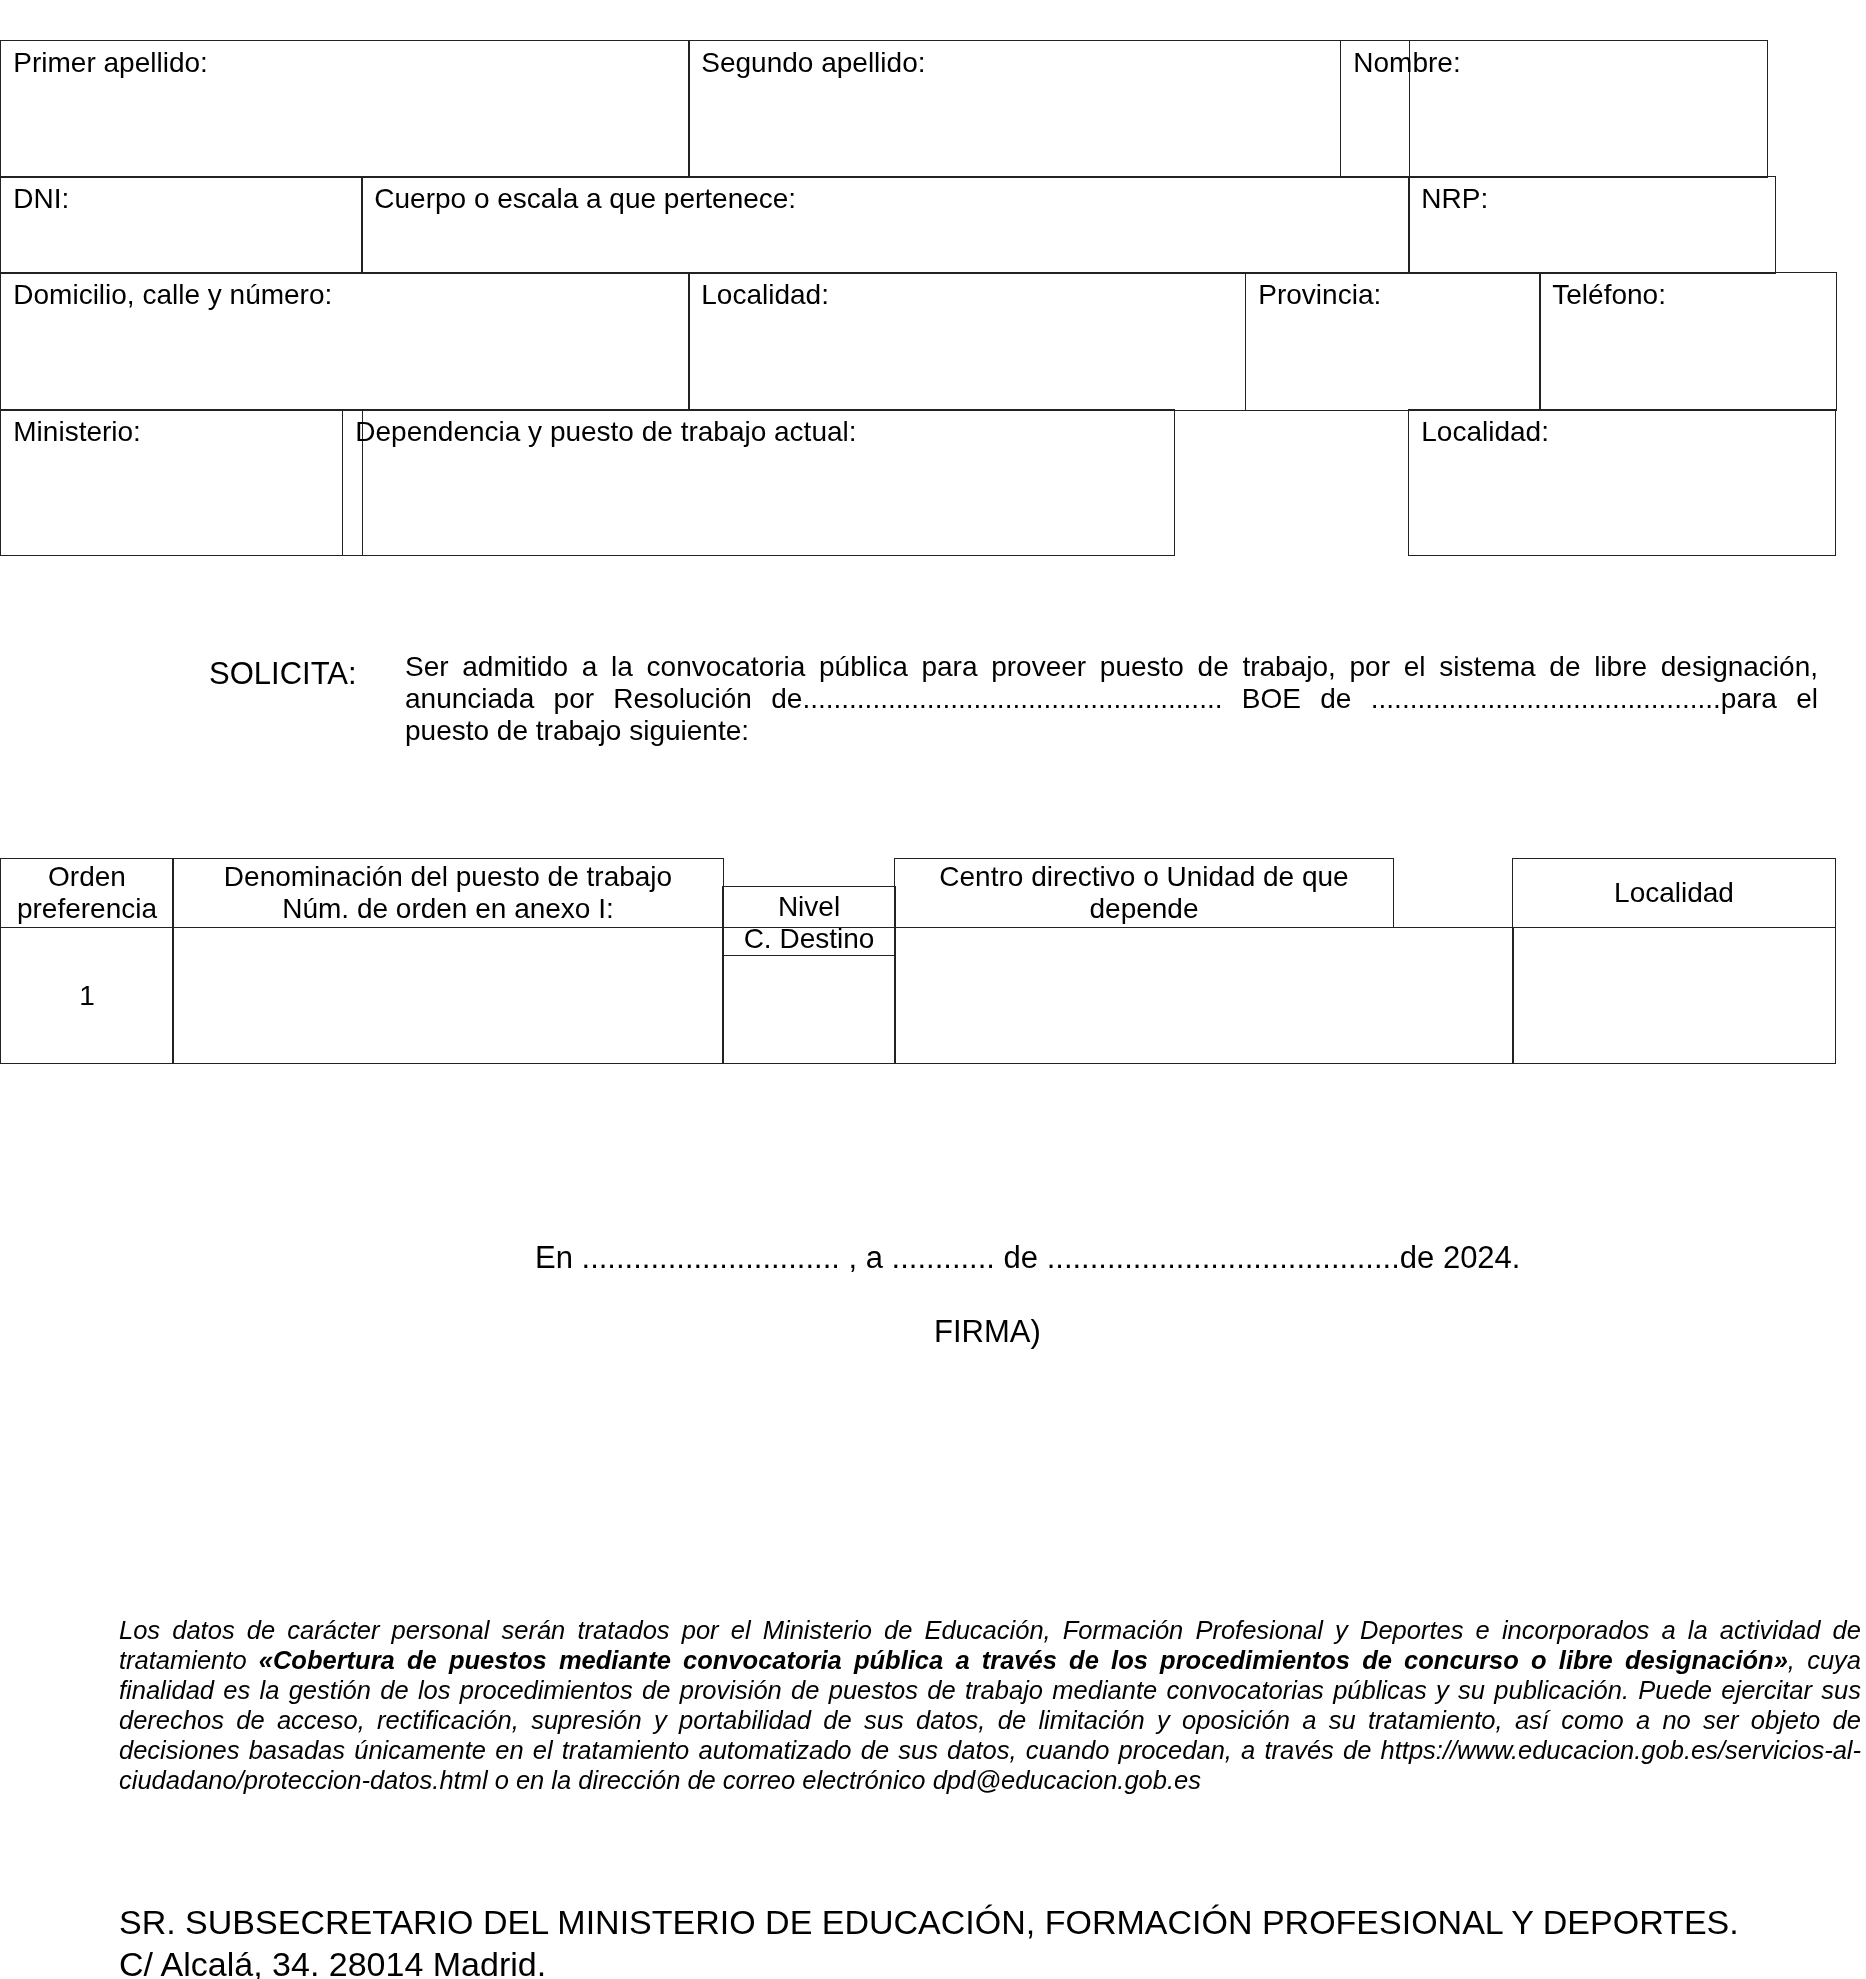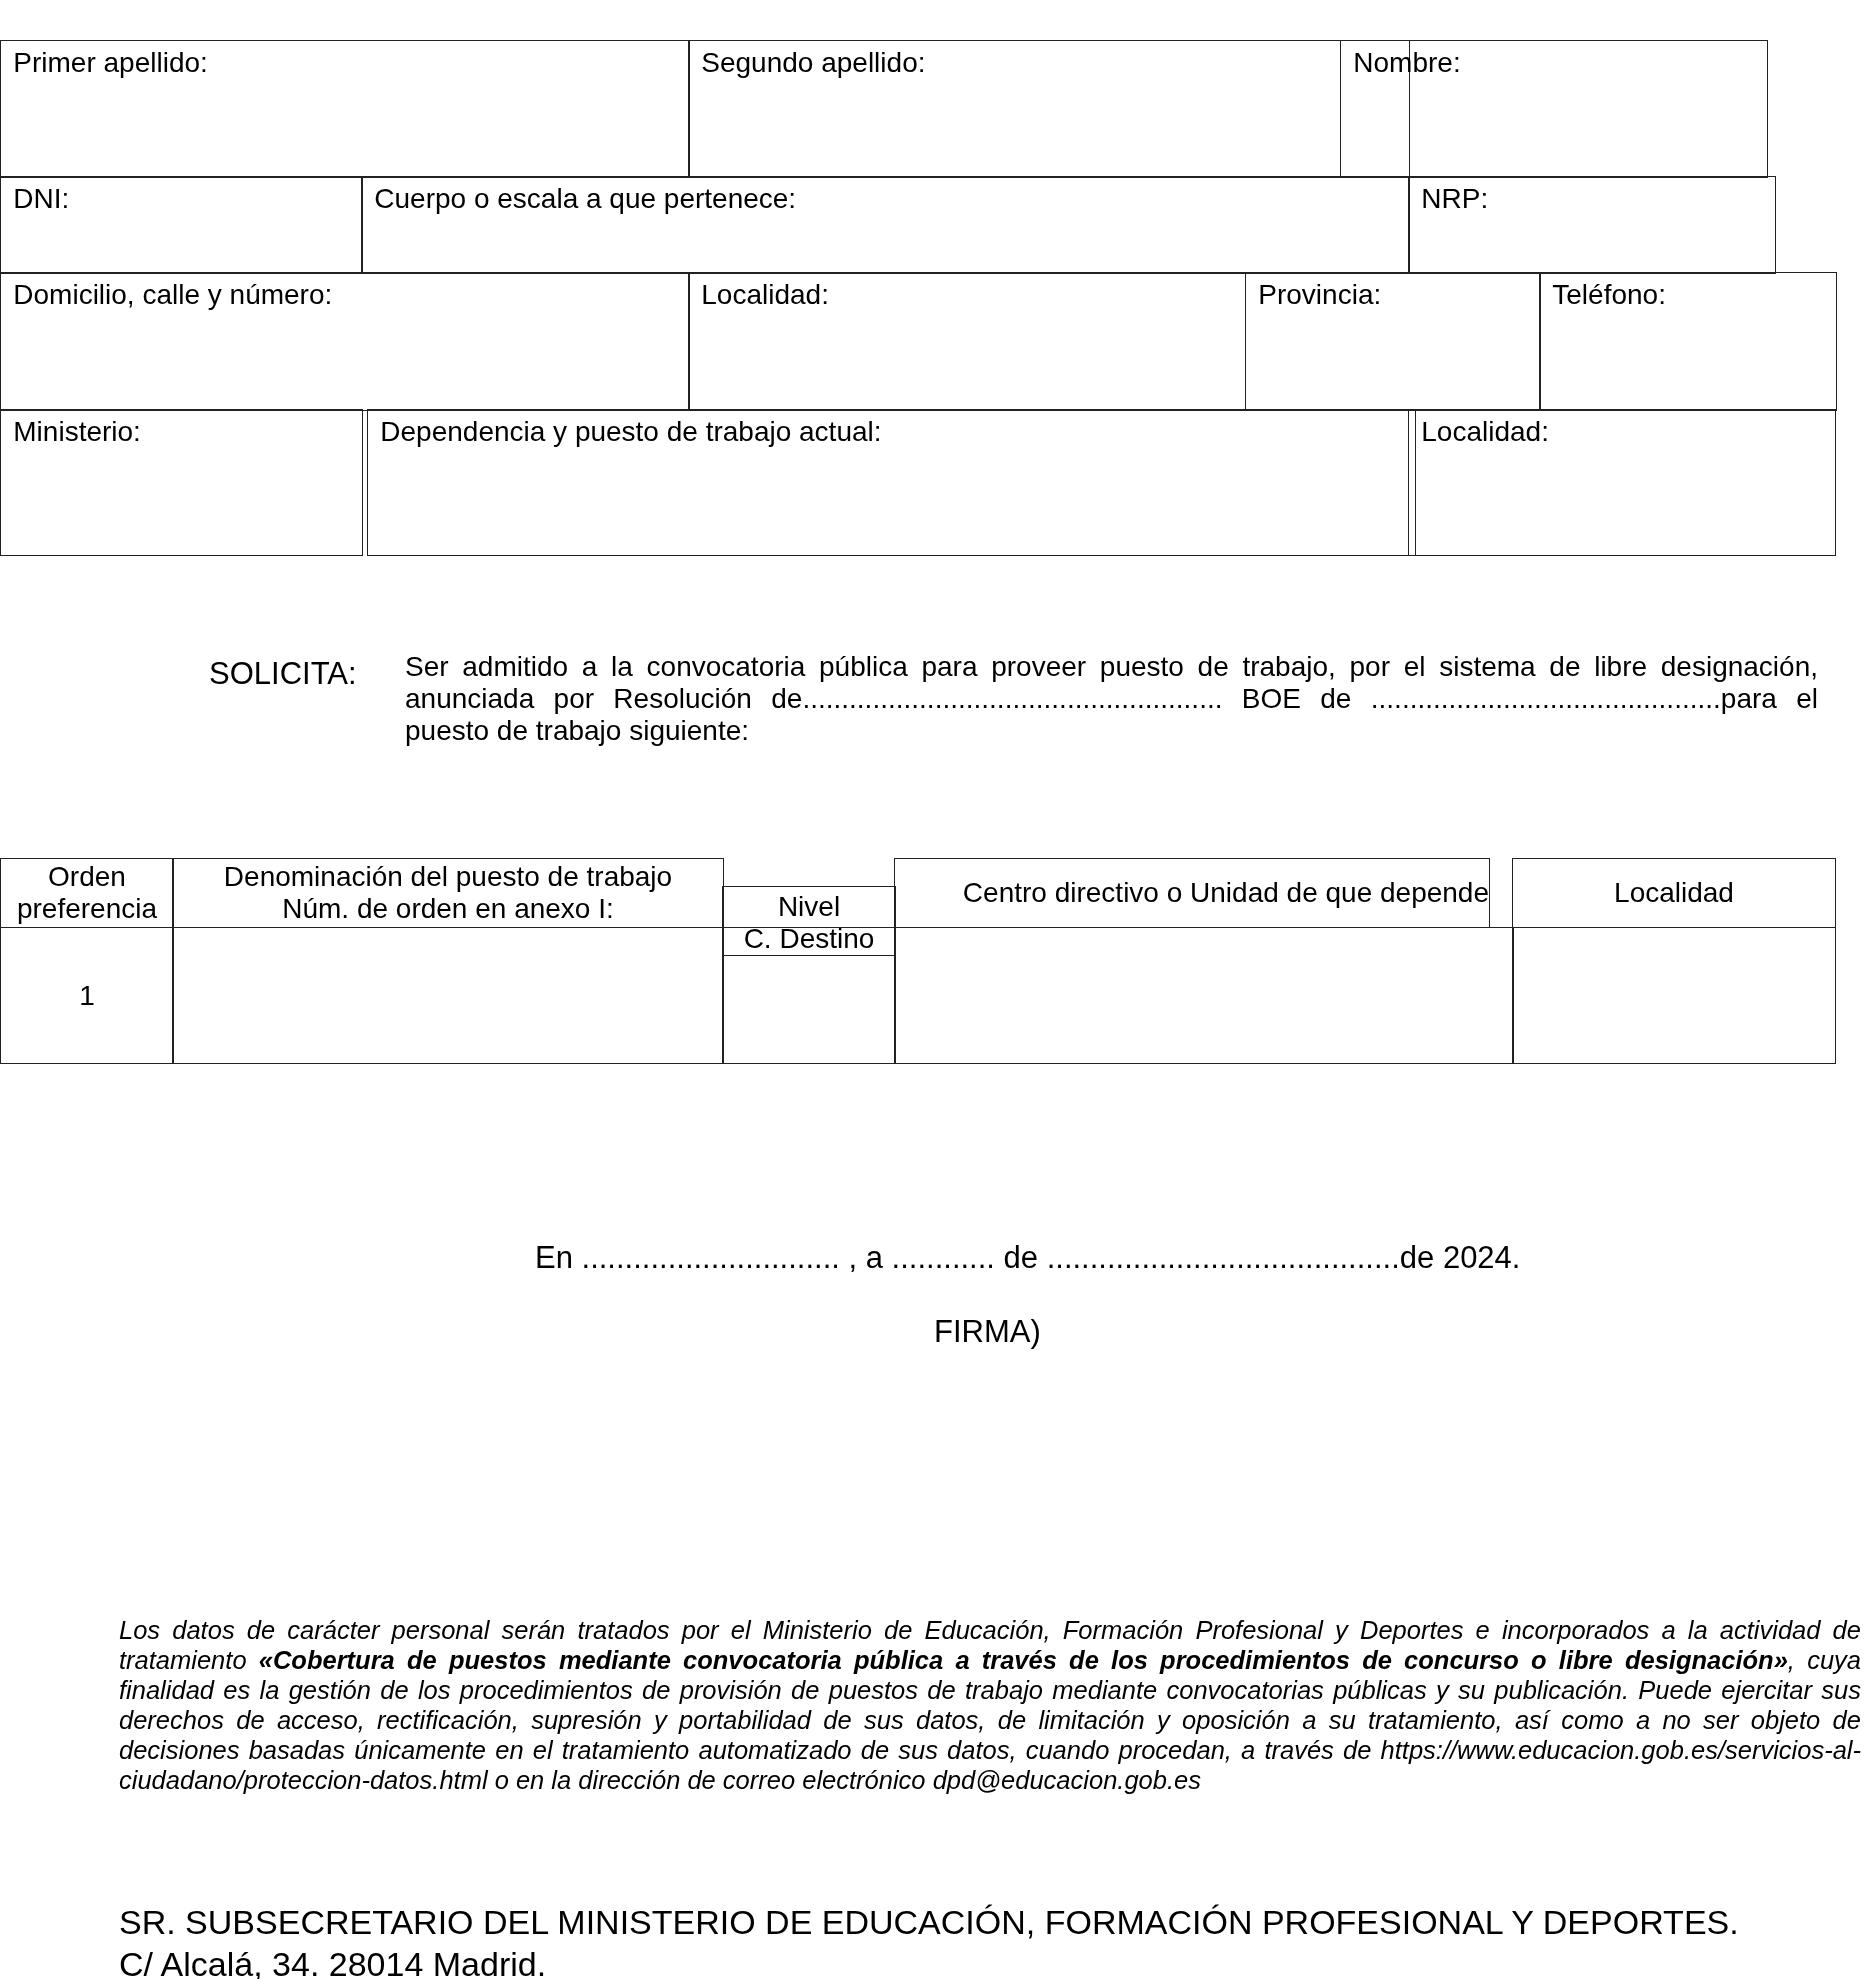--- a/index.html
+++ b/index.html
@@ -69,21 +69,21 @@
   <div class="cell" style="left:1245px;top:272px;width:296px;height:139px;">
     <span class="lbl">Provincia:</span>
   </div>
   <div class="cell" style="left:1539px;top:272px;width:298px;height:139px;">
     <span class="lbl">Teléfono:</span>
   </div>
 
   <div class="cell" style="left:0;top:409px;width:363px;height:147px;padding-left:7px;">
     <span class="lbl">Ministerio:</span>
   </div>
-  <div class="cell" style="left:367px;top:409px;width:1049px;height:147px;">
+  <div class="cell" style="left:342px;top:409px;width:833px;height:147px;">
     <span class="lbl">Dependencia y puesto de trabajo actual:</span>
   </div>
   <div class="cell" style="left:1408px;top:409px;width:428px;height:147px;">
     <span class="lbl">Localidad:</span>
   </div>
 </div>
 
 <div class="abs solicita-label">SOLICITA:</div>
 <div class="abs solicita-text">Ser admitido a la convocatoria pública para proveer puesto de trabajo, por el sistema de libre designación, anunciada por Resolución de...................................................... BOE de .............................................para el puesto de trabajo siguiente:</div>
 
@@ -99,21 +99,21 @@
       <div>Denominación del puesto de trabajo</div>
       <div>Núm. de orden en anexo I:</div>
     </div>
   </div>
   <div class="hdr" style="left:722px;top:886px;width:174px;height:70px;align-items:flex-end;">
     <div>
       <div>Nivel</div>
       <div>C. Destino</div>
     </div>
   </div>
-  <div class="hdr" style="left:894px;top:858px;width:596px;height:70px;justify-content:flex-end;">
+  <div class="hdr" style="left:894px;top:858px;width:500px;height:70px;">
     <div>Centro directivo o Unidad de que depende</div>
   </div>
   <div class="hdr" style="left:1512px;top:858px;width:324px;height:70px;">
     <div>Localidad</div>
   </div>
 
   <div class="hdr" style="left:0;top:927px;width:174px;height:137px;">
     <span>1</span>
   </div>
   <div class="hdr" style="left:172px;top:927px;width:552px;height:137px;">

